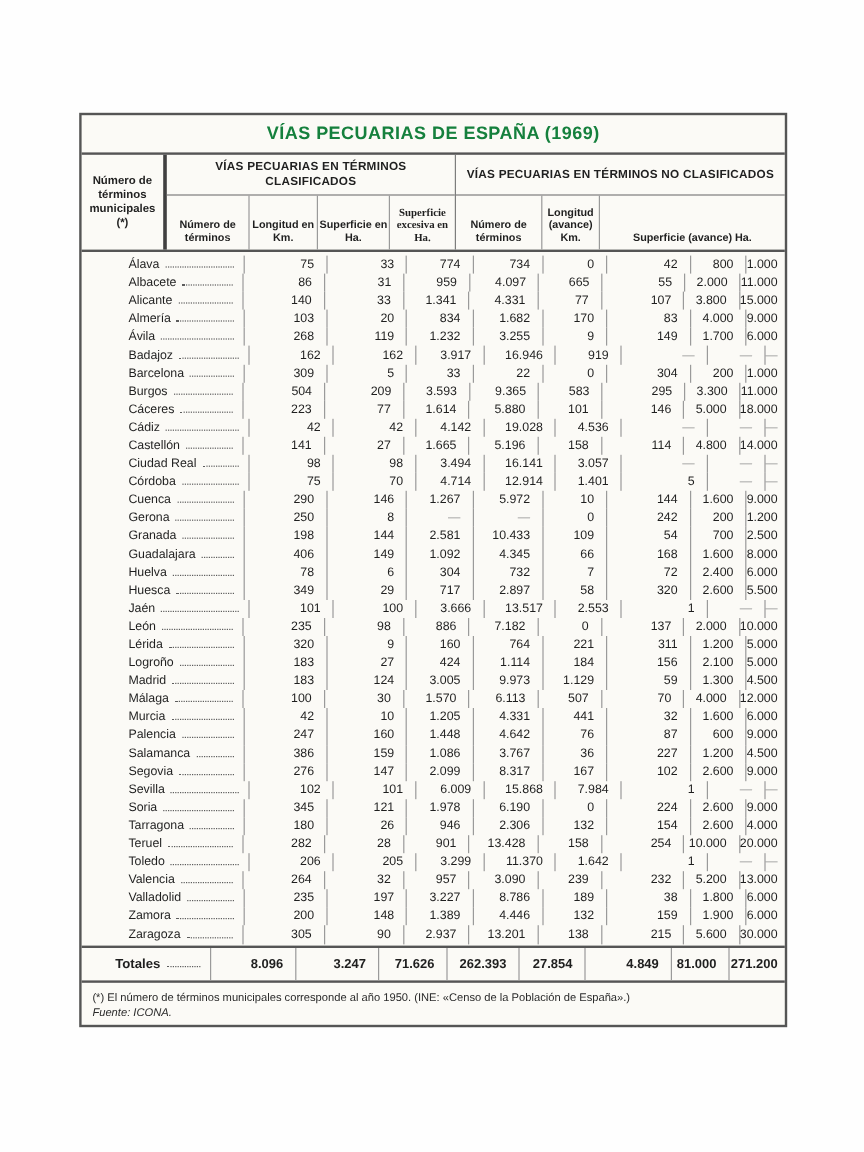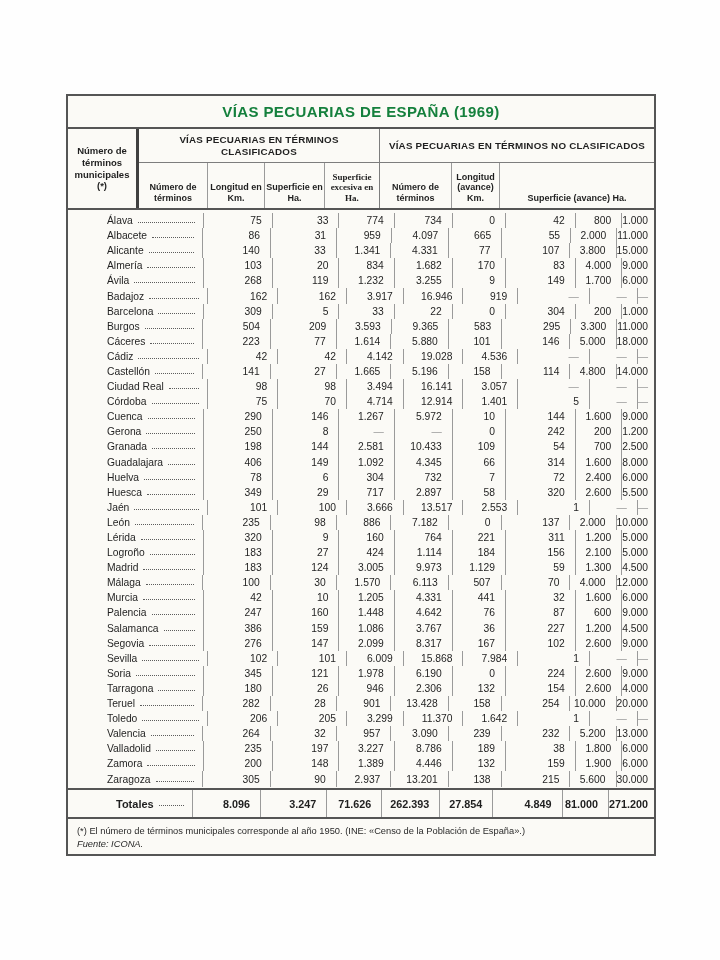--- a/index.html
+++ b/index.html
@@ -56,21 +56,21 @@
   .c2{width:71px;}.c3{width:69px;}.c4{width:57px;}.c5{width:60px;}.c6{width:55px;}
   .c7{width:72px;}.c8{width:48px;}
   .c9{flex:1;border-right:none;}
   .num{justify-content:flex-end;padding-right:10px;}
   .c9.num{padding-right:6px;}
   .pname{white-space:nowrap;}
   .leader{flex:1;height:4px;border-bottom:1.4px dotted #5c5c5c;margin:0 8px 0 5px;}
   .dash{color:#9b9b9b;}
   
   .totals{flex:0 0 27px;display:flex;align-items:center;
-          border-top:2px solid #555;border-bottom:2px solid #555;padding-left:20px;}
+          border-top:2px solid #555;border-bottom:2px solid #555;}
   .totals .c{font-weight:bold;font-size:10.8px;}
   .tlabel{justify-content:flex-start;padding-left:28px;}
   .tlabel .leader{max-width:30px;border-bottom-width:1.6px;}
   
   .footnote{flex:1;padding:6px 9px 0 9px;font-size:9.3px;line-height:1.35;color:#2a2a2a;border-radius:15px;}
   .fline2{font-style:italic;}
 </style>
 </head>
 <body>
 
@@ -344,21 +344,21 @@
   <div class="row">
     <div class="c c1">
       <span class="pname">Guadalajara</span>
       <span class="leader"></span>
     </div>
     <div class="c c2 num">406</div>
     <div class="c c3 num">149</div>
     <div class="c c4 num">1.092</div>
     <div class="c c5 num">4.345</div>
     <div class="c c6 num">66</div>
-    <div class="c c7 num">314</div>
+    <div class="c c7 num">168</div>
     <div class="c c8 num">1.600</div>
     <div class="c c9 num">8.000</div>
   </div>
 
   <div class="row">
     <div class="c c1">
       <span class="pname">Huelva</span>
       <span class="leader"></span>
     </div>
     <div class="c c2 num">78</div>

